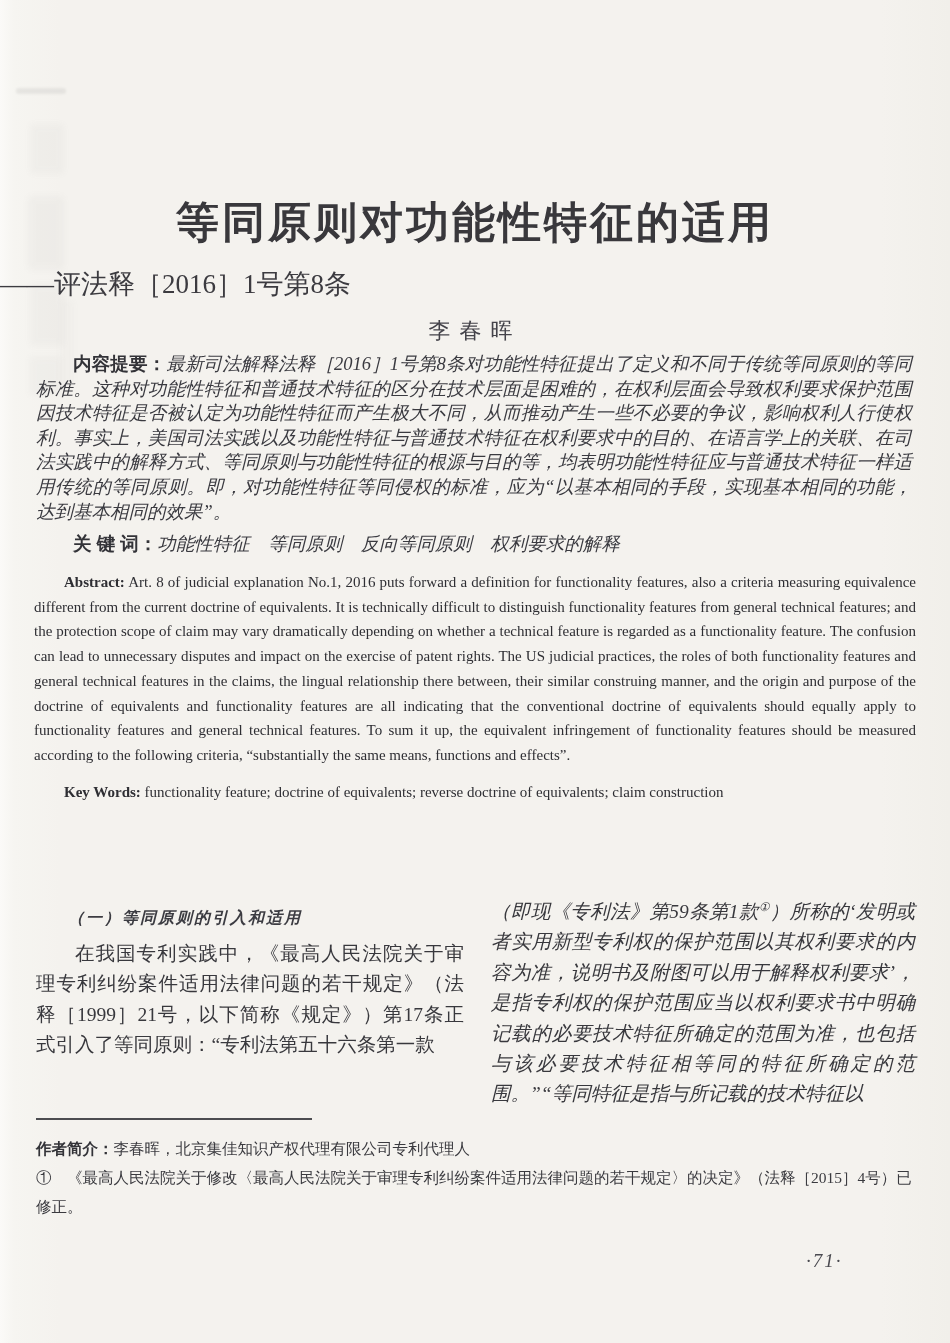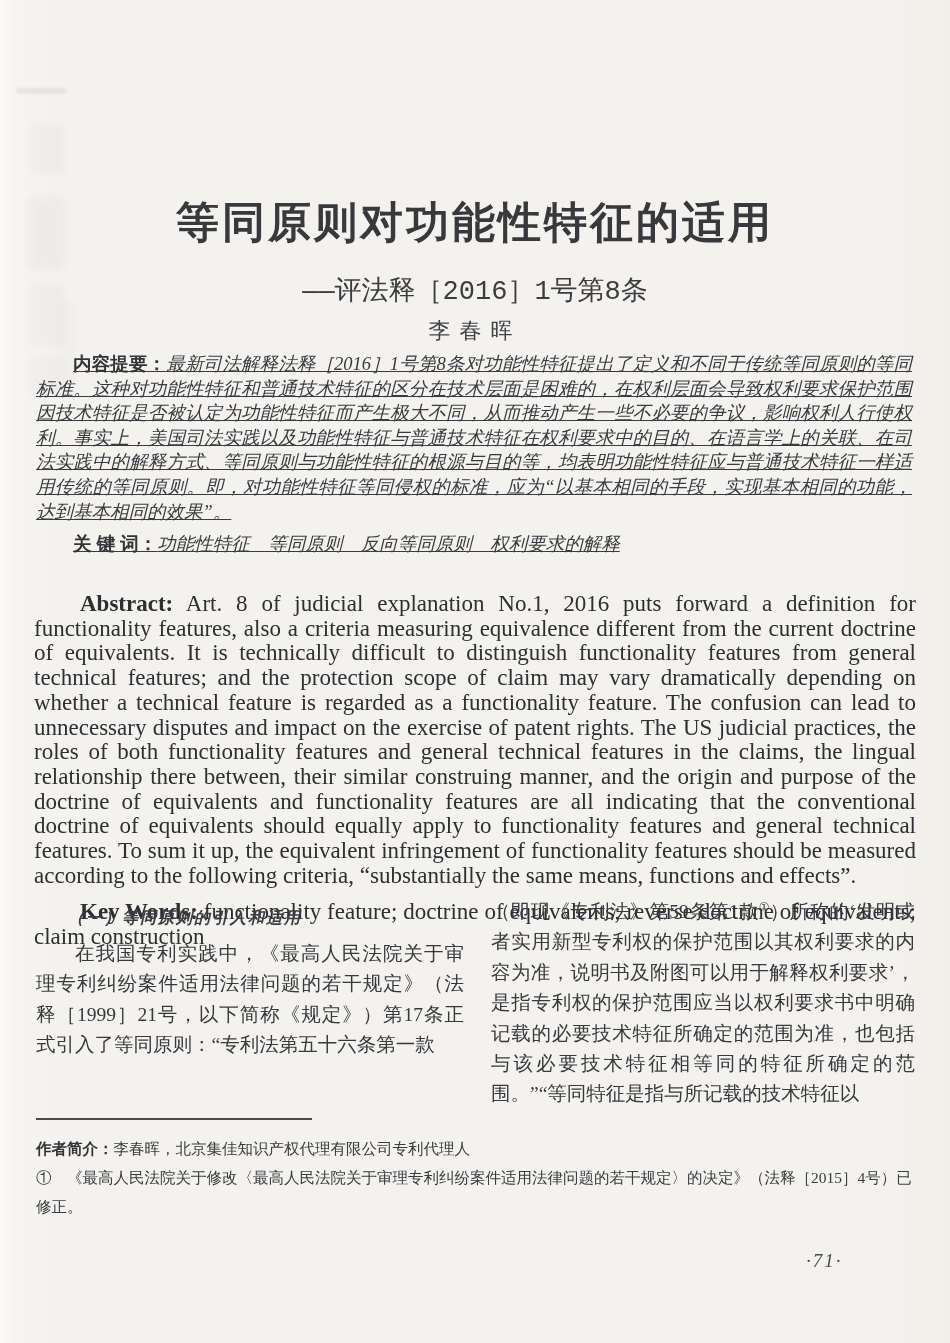--- a/index.html
+++ b/index.html
@@ -24,47 +24,47 @@
   .g5{left:60px;top:300px;width:14px;height:90px;opacity:.03;}
 
   
   .title{
     position:absolute;top:198px;left:0;width:100%;
     text-align:center;font-weight:900;font-size:43px;line-height:50px;
     letter-spacing:3px;color:#39383c;
     font-family:"Liberation Serif","DejaVu Serif",serif;
   }
   .subtitle{
-    position:absolute;top:276px;left:0;width:100%;
-    text-align:center;font-size:27px;line-height:32px;color:#3c3b40;
-    font-family:Liberation Mono, monospace;
+    position:absolute;top:268px;left:0;width:100%;
+    font-size:27px;line-height:32px;color:#3c3b40;
+    font-family:Liberation Serif, serif;
   }
   .author{
     position:absolute;top:316px;left:0;width:100%;
     text-align:center;font-size:22px;letter-spacing:9px;color:#44434a;
   }
 
   
   .abs-cn{
     position:absolute;top:352px;left:36px;width:876px;
     font-size:18.5px;line-height:24.6px;text-align:justify;
-    color:#3a3a40;font-style:italic;text-decoration:underline;
+    color:#3a3a40;font-style:italic;
   }
   .abs-cn p{margin:0;text-indent:2em;}
   .label-hei{
     font-style:normal;font-weight:bold;
     font-family:"Liberation Sans","DejaVu Sans",sans-serif;
     color:#333338;
   }
   .kw-cn{margin-top:8px !important;}
 
   
   .abs-en{
-    position:absolute;top:592px;left:34px;width:882px;
-    font-size:23px;line-height:24.7px;text-align:justify;color:#2e2e33;
+    position:absolute;top:570px;left:34px;width:882px;
+    font-size:15px;line-height:24.7px;text-align:justify;color:#2e2e33;
   }
   .abs-en p{margin:0;text-indent:2em;}
   .kw-en{margin-top:12px !important;}
   .abs-en b{font-weight:bold;}
 
   
   .col{
     position:absolute;top:897px;
     font-size:19.5px;line-height:30.4px;text-align:justify;color:#38383d;
   }
@@ -74,21 +74,21 @@
     font-family:"Liberation Sans","DejaVu Sans",sans-serif;
     font-weight:bold;font-size:21px;line-height:34px;
     color:#3b3b40;text-indent:2em;margin:4px 0 4px 0;text-align:left;
   }
   .h3{
     font-weight:bold;font-style:italic;font-size:16px;line-height:32px;
     color:#3c3c42;text-indent:2em;margin:5px 0 5px 0;text-align:left;
     letter-spacing:2px;
   }
   .col p.body-p{margin:0;text-indent:2em;}
-  .col p.body-p.cont{text-indent:0;}
+  .col p.body-p.cont{text-indent:0;font-style:italic;}
   sup.fnref{font-size:12px;vertical-align:super;line-height:0;}
 
   
   .footnotes{position:absolute;top:1118px;left:36px;width:880px;}
   .fn-rule{width:276px;height:0;border-top:2px solid #4c4c50;margin:0 0 14px 0;}
   .fn-line{font-size:15.5px;line-height:29px;color:#3a3a3f;margin:0;}
   .fn-line .label-hei{font-size:15.5px;}
 
   
   .pageno{

